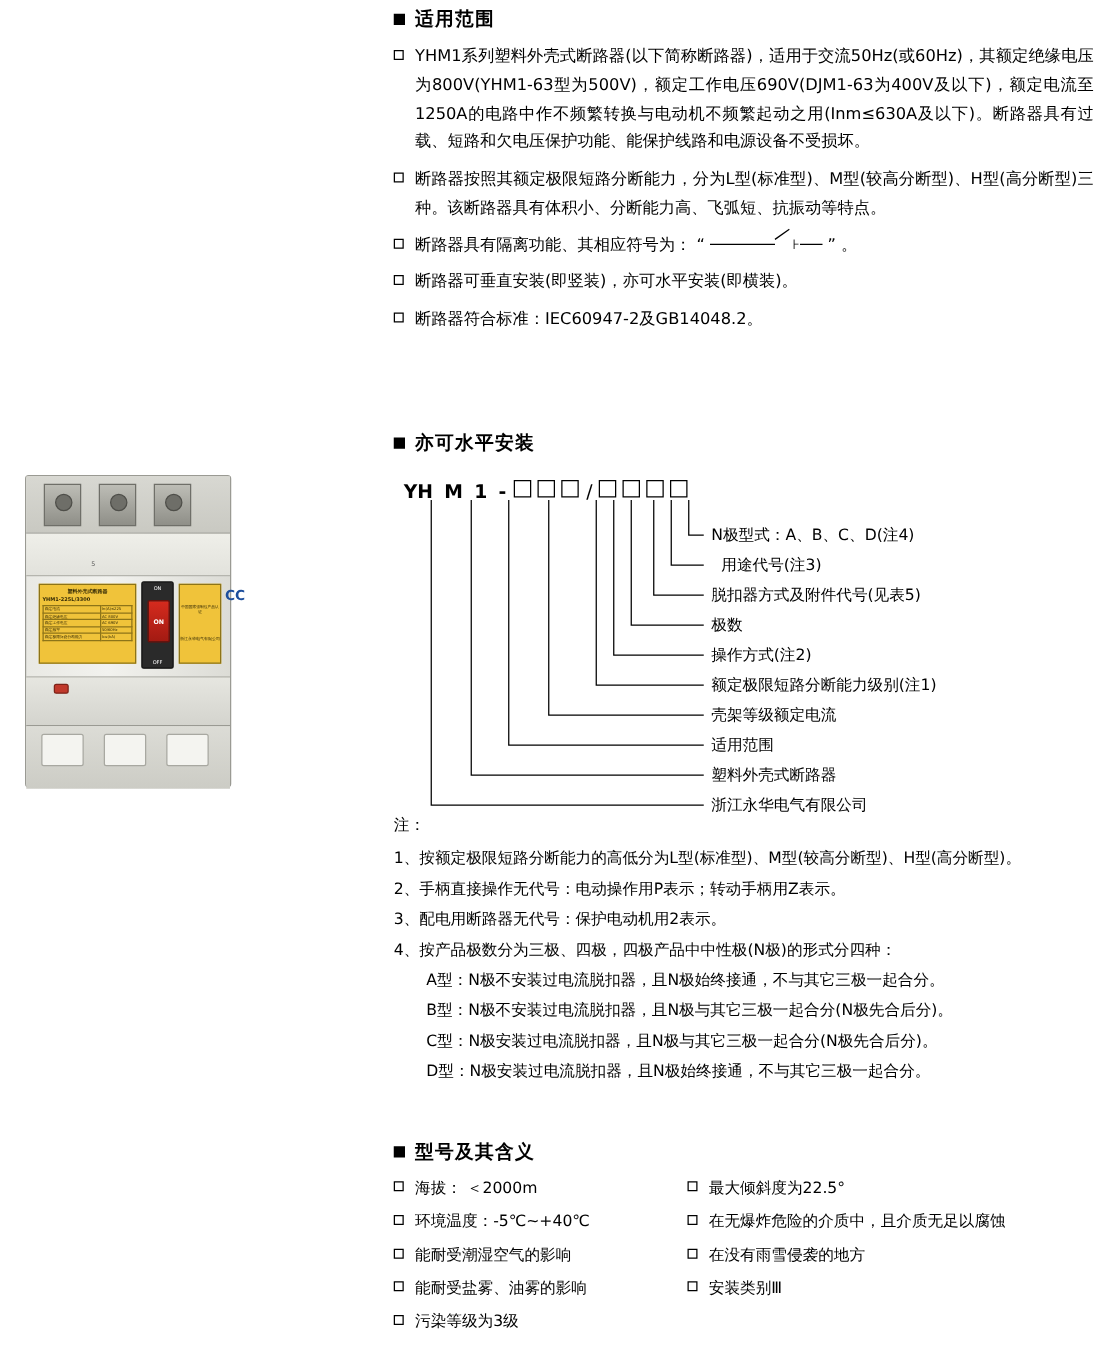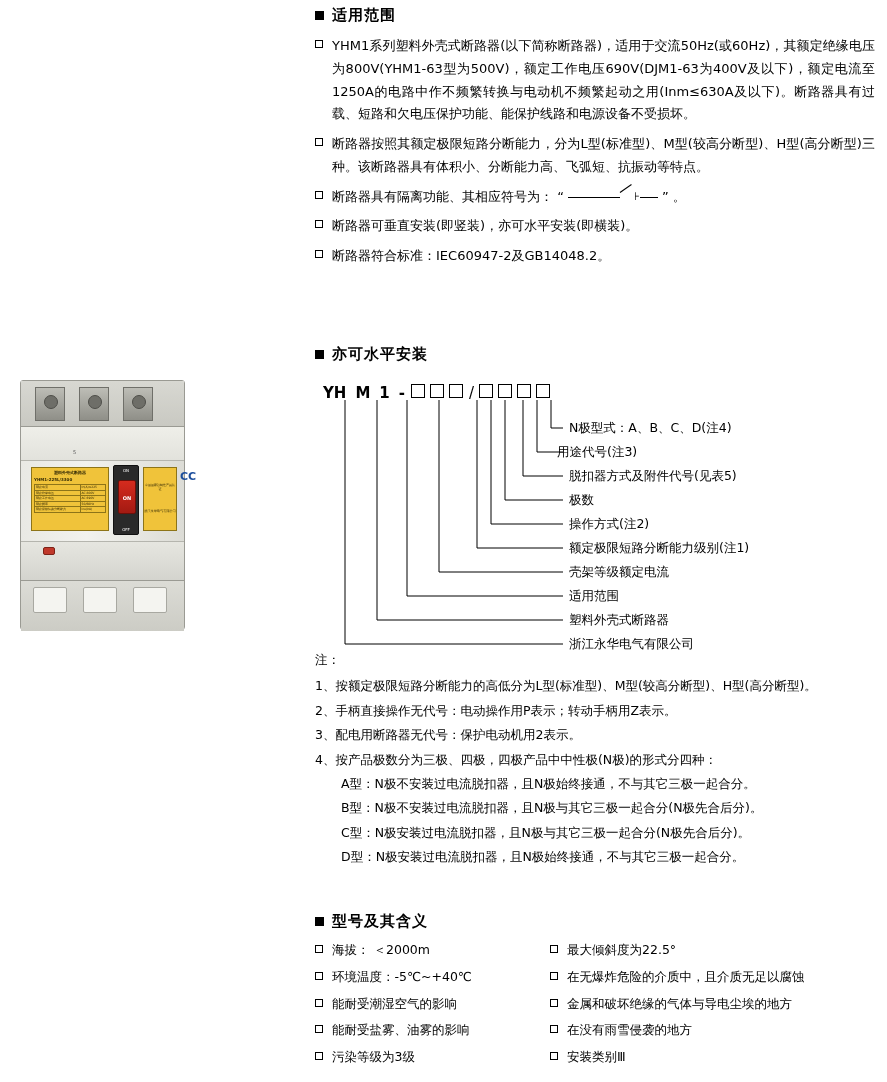--- a/index.html
+++ b/index.html
@@ -308,21 +308,21 @@
           <path d="M190,24 L190,124 L248,124" stroke="#000" fill="none" stroke-width="1"></path>
           <path d="M176,24 L176,148 L248,148" stroke="#000" fill="none" stroke-width="1"></path>
           <path d="M162,24 L162,172 L248,172" stroke="#000" fill="none" stroke-width="1"></path>
           <path d="M124,24 L124,196 L248,196" stroke="#000" fill="none" stroke-width="1"></path>
           <path d="M 92,24 L 92,220 L248,220" stroke="#000" fill="none" stroke-width="1"></path>
           <path d="M 62,24 L 62,244 L248,244" stroke="#000" fill="none" stroke-width="1"></path>
           <path d="M 30,24 L 30,268 L248,268" stroke="#000" fill="none" stroke-width="1"></path>
         </svg>
 
         <span class="legend-item" style="left:254px; top:44px;">N极型式：A、B、C、D(注4)</span>
-        <span class="legend-item" style="left:242px; top:68px;">用途代号(注3)</span>
+        <span class="legend-item" style="left:262px; top:68px;">用途代号(注3)</span>
         <span class="legend-item" style="left:254px; top:92px;">脱扣器方式及附件代号(见表5)</span>
         <span class="legend-item" style="left:254px; top:116px;">极数</span>
         <span class="legend-item" style="left:254px; top:140px;">操作方式(注2)</span>
         <span class="legend-item" style="left:254px; top:164px;">额定极限短路分断能力级别(注1)</span>
         <span class="legend-item" style="left:254px; top:188px;">壳架等级额定电流</span>
         <span class="legend-item" style="left:254px; top:212px;">适用范围</span>
         <span class="legend-item" style="left:254px; top:236px;">塑料外壳式断路器</span>
         <span class="legend-item" style="left:254px; top:260px;">浙江永华电气有限公司</span>
       </div>
     </div>
@@ -371,24 +371,20 @@
           <div class="env-item">
             <span class="box"></span>
             <span class="txt">最大倾斜度为22.5°</span>
           </div>
           <div class="env-item">
             <span class="box"></span>
             <span class="txt">在无爆炸危险的介质中，且介质无足以腐蚀</span>
           </div>
           <div class="env-item">
             <span class="box"></span>
-            <span class="txt">金属和破坏绝缘的气体与导电尘埃的地方</span>
-          </div>
-          <div class="env-item">
-            <span class="box"></span>
             <span class="txt">在没有雨雪侵袭的地方</span>
           </div>
           <div class="env-item">
             <span class="box"></span>
             <span class="txt">安装类别Ⅲ</span>
           </div>
         </div>
       </div>
     </div>
 

